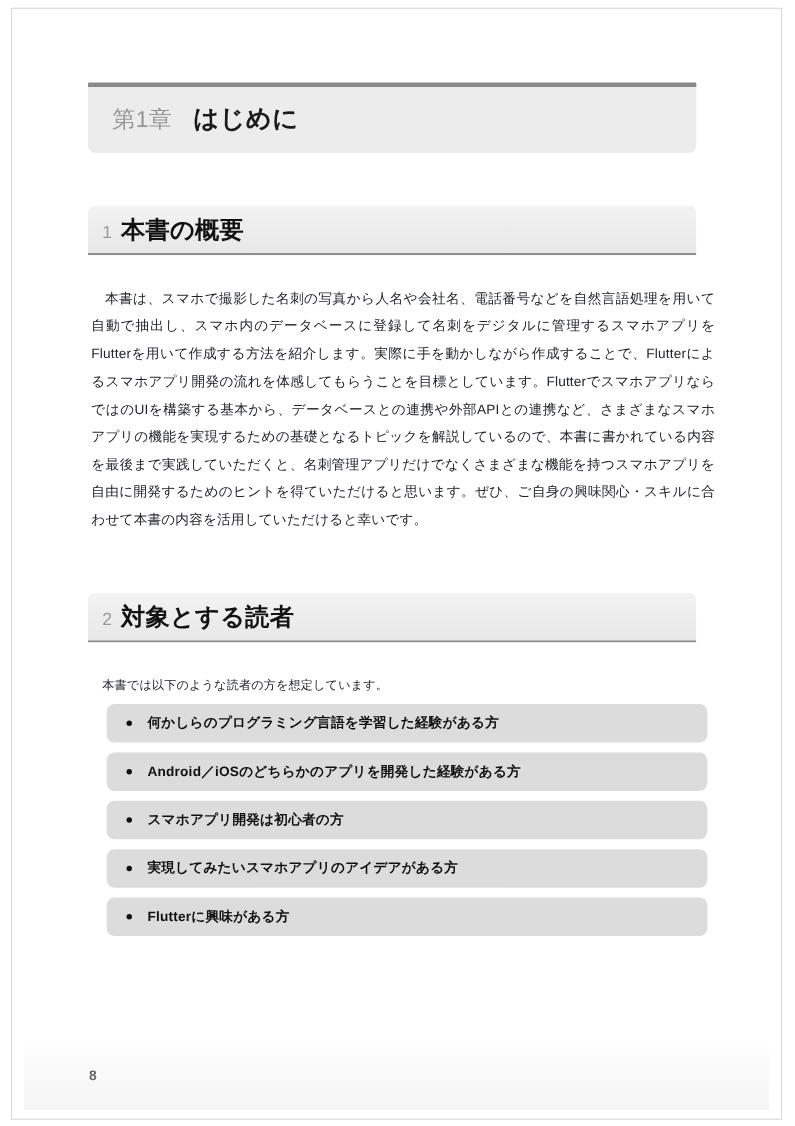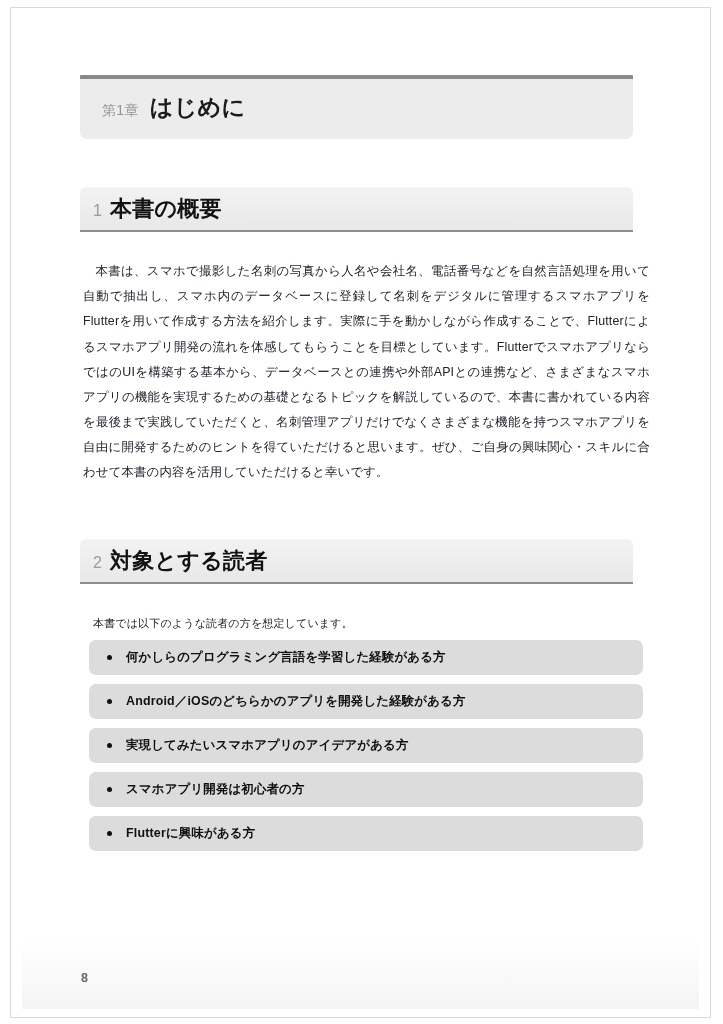--- a/index.html
+++ b/index.html
@@ -57,25 +57,25 @@
   .chapter-box {
     background: #ececec;
     border-radius: 0 0 7px 7px;
     padding: 13px 22px 16px 22px;
     box-sizing: border-box;
     min-height: 52px;
     display: flex;
     align-items: baseline;
   }
   .chapter-num {
-    font-size: 14px;
+    font-size: 21px;
     color: #959595;
     font-weight: normal;
     letter-spacing: 0.3px;
-    margin-right: 11px;
+    margin-right: 19px;
     white-space: nowrap;
   }
   .chapter-title {
     font-size: 23px;
     color: #1b1b1b;
     font-weight: bold;
     letter-spacing: 0.4px;
     white-space: nowrap;
   }
 
@@ -144,20 +144,21 @@
   }
   .audience-item {
     background: #dcdcdc;
     border-radius: 7px;
     height: 35px;
     margin-bottom: 9px;
     display: flex;
     align-items: center;
     padding-left: 18px;
     box-sizing: border-box;
+    margin-left: 8px;
   }
   .audience-bullet {
     width: 5px;
     height: 5px;
     border-radius: 50%;
     background: #101010;
     flex: 0 0 auto;
     margin-right: 14px;
   }
   .audience-text {
@@ -223,25 +224,25 @@
         <li class="audience-item">
           <span class="audience-bullet"></span>
           <span class="audience-text">何かしらのプログラミング言語を学習した経験がある方</span>
         </li>
         <li class="audience-item">
           <span class="audience-bullet"></span>
           <span class="audience-text">Android／iOSのどちらかのアプリを開発した経験がある方</span>
         </li>
         <li class="audience-item">
           <span class="audience-bullet"></span>
+          <span class="audience-text">スマホアプリ開発は初心者の方</span>
+        </li>
+        <li class="audience-item">
+          <span class="audience-bullet"></span>
           <span class="audience-text">実現してみたいスマホアプリのアイデアがある方</span>
-        </li>
-        <li class="audience-item">
-          <span class="audience-bullet"></span>
-          <span class="audience-text">スマホアプリ開発は初心者の方</span>
         </li>
         <li class="audience-item">
           <span class="audience-bullet"></span>
           <span class="audience-text">Flutterに興味がある方</span>
         </li>
       </ul>
 
       <div class="page-number">8</div>
 
     </div>

